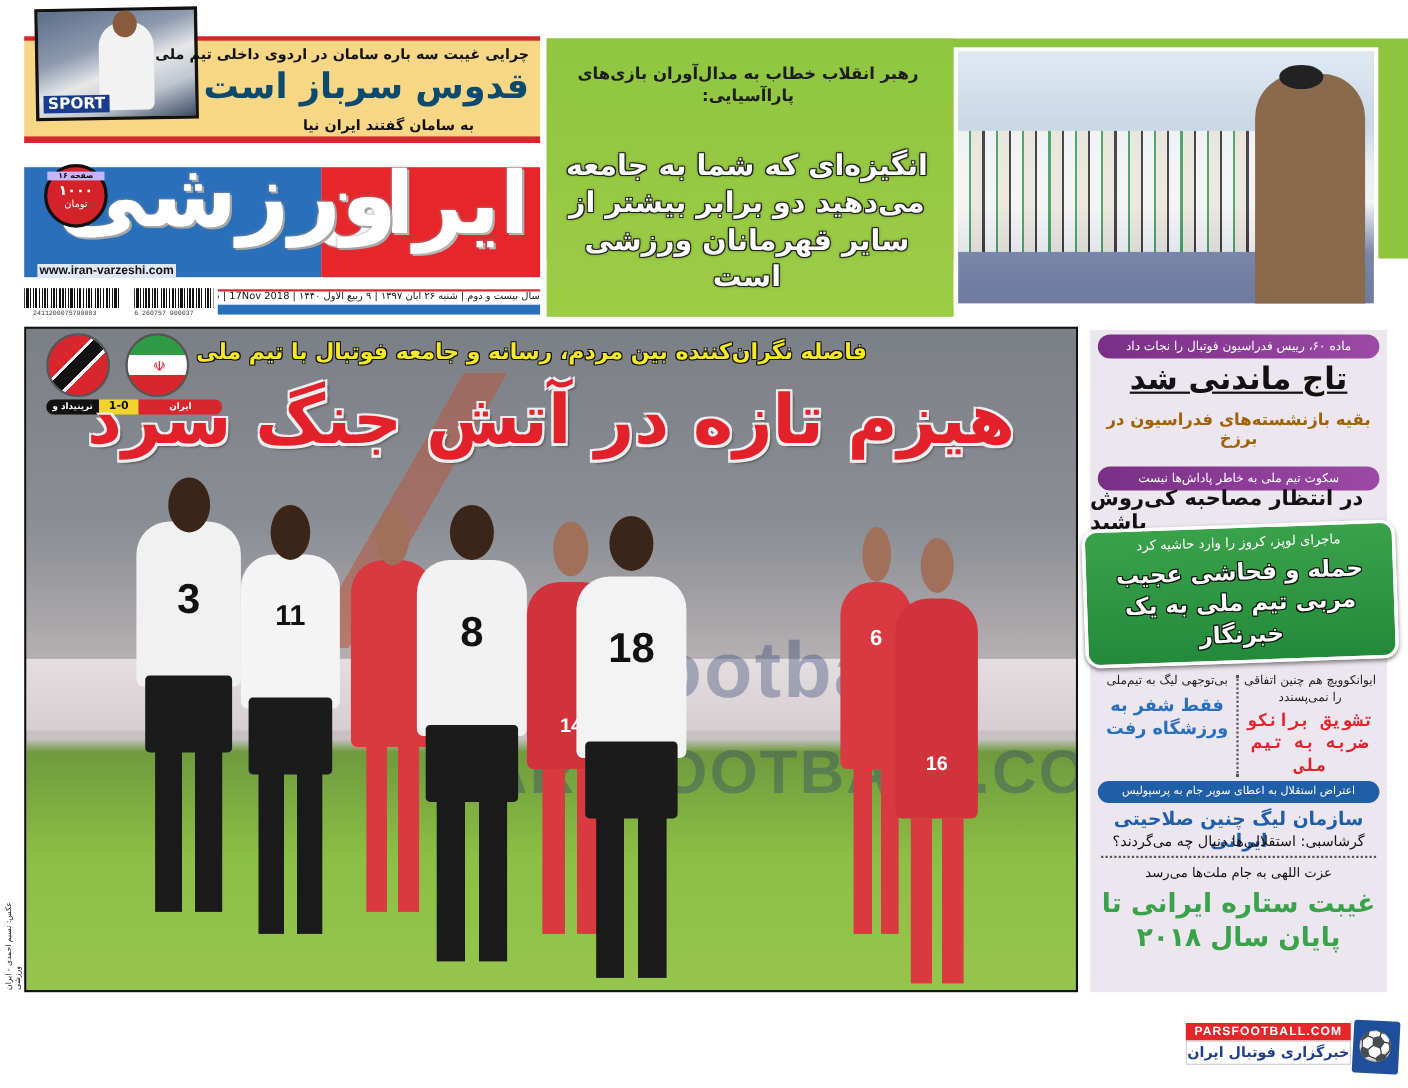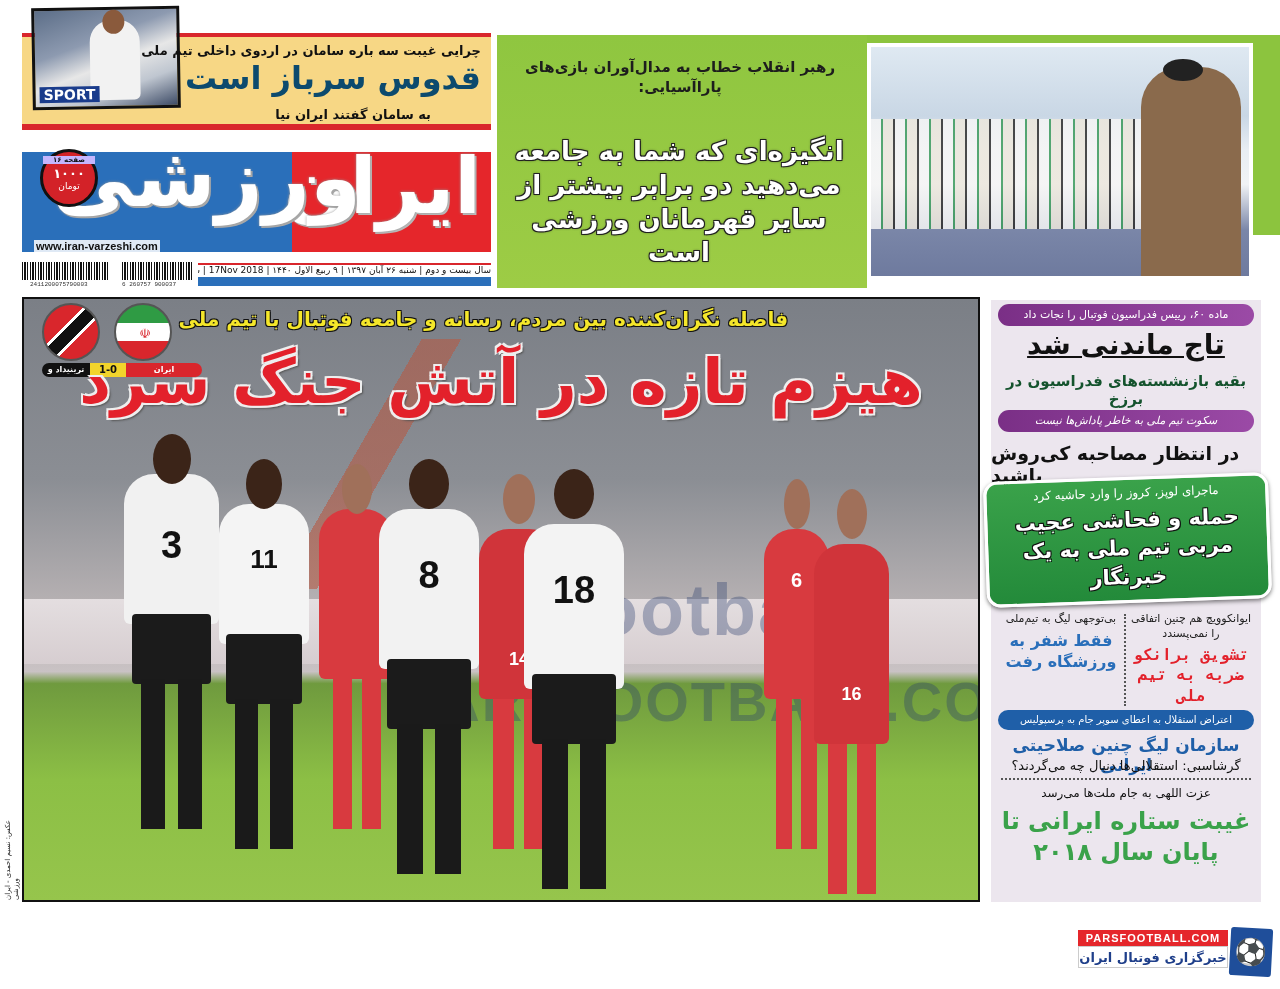--- a/index.html
+++ b/index.html
@@ -82,22 +82,22 @@
     text-shadow: 1px 1px 0 #111, -1px -1px 0 #111, 1px -1px 0 #111, -1px 1px 0 #111; direction: rtl; white-space:nowrap; }
   #main-headline { position:absolute; left:0; right:0; top:46px; text-align:center; font: bold 62px "DejaVu Sans",sans-serif; color:#e3212b; direction: rtl; white-space:nowrap;
     text-shadow: 2px 2px 0 #eee, -2px -2px 0 #eee, 2px -2px 0 #eee, -2px 2px 0 #eee, 3px 3px 2px #555; letter-spacing: 2px; }
   #photo-credit { position:absolute; left:4px; top:800px; width:12px; height:100px; writing-mode: vertical-rl; transform: rotate(180deg); font: 7px "DejaVu Sans",sans-serif; color:#222; }
 
   
   #right-col { position:absolute; left:991px; top:300px; width:270px; height:602px; background:#ece6ee; }
   .pill-purple { position:absolute; left:7px; width:256px; height:22px; border-radius:11px; background: linear-gradient(90deg,#7a2f86,#9b4aa6); color:#fff; font: 11px "DejaVu Sans",sans-serif; text-align:center; line-height:22px; direction: rtl; }
   #r1-kicker { top:4px; }
   #r1-headline { position:absolute; left:0; width:270px; top:28px; font: bold 28px "DejaVu Sans",sans-serif; color:#111; text-align:center; direction: rtl; letter-spacing: 1px; text-decoration: underline; }
-  #r1-sub { position:absolute; left:0; width:270px; top:72px; font: bold 15px "DejaVu Sans",sans-serif; color:#14532d; text-align:center; direction: rtl; }
-  #r2-kicker { top:110px;font-style:italic; }
+  #r1-sub { position:absolute; left:0; width:270px; top:72px; font: bold 15px "DejaVu Sans",sans-serif; color:#a16207; text-align:center; direction: rtl; }
+  #r2-kicker { top:124px; }
   #r2-headline { position:absolute; left:0; width:270px; top:142px; font: bold 19px "DejaVu Sans",sans-serif; color:#111; text-align:left; direction: rtl; }
 
   #green-box { position:absolute; left:985px; top:477px; width:285px; height:126px; border-radius:14px; border:3px solid #fff;
     background: linear-gradient(180deg,#3aa24a 0%,#238a3a 100%); transform: rotate(-2deg); box-shadow: 0 2px 4px rgba(0,0,0,0.5); }
   #green-kicker { position:absolute; left:0; right:0; top:6px; font: 12px "DejaVu Sans",sans-serif; color:#fff; text-align:center; direction: rtl; }
   #green-headline { position:absolute; left:0; right:0; top:26px; font: bold 21px "DejaVu Sans",sans-serif; color:#fff; text-align:center; direction: rtl; line-height:1.35;
     text-shadow: 1px 1px 0 #111, -1px -1px 0 #111, 1px -1px 0 #111, -1px 1px 0 #111; }
 
   .split { position:absolute; top:312px; width:130px; height:96px; }
   #split-right { left:135px; }

